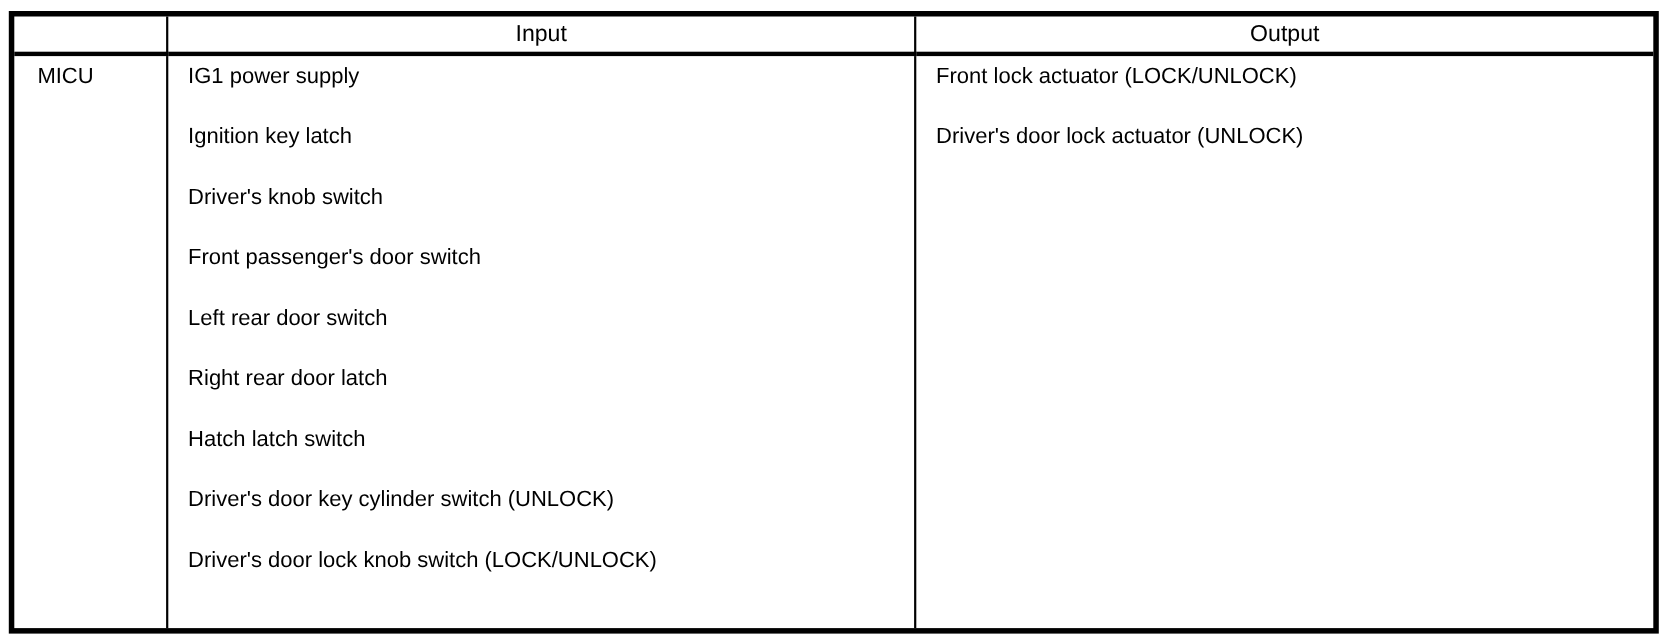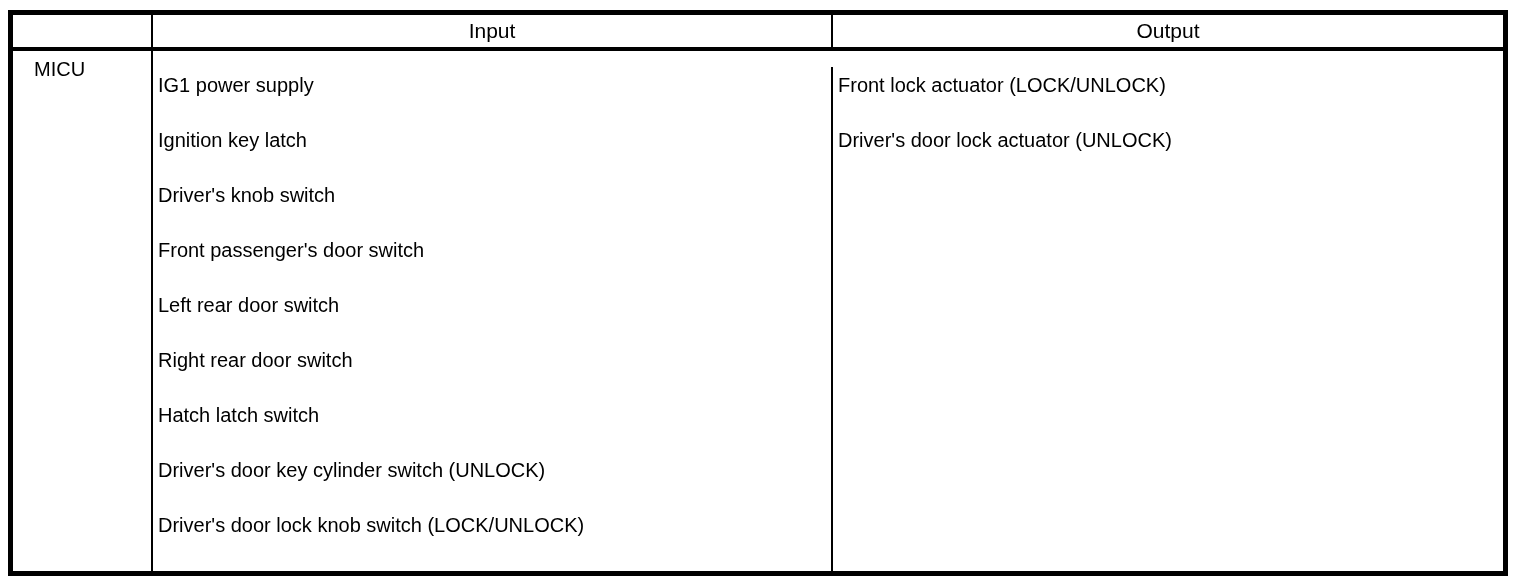--- a/index.html
+++ b/index.html
@@ -45,22 +45,21 @@
     white-space: nowrap;
   }
   .body-cell {
     padding-top: 5px;
     font-size: 20px;
   }
   .unit-cell {
     padding-left: 21px;
   }
   .list-cell {
-    padding-left: 5px;
-    margin-top: 16px;
+    padding-left: 18px;
   }
   .cell-line {
     line-height: 26px;
     margin: 0 0 29px 0;
     white-space: nowrap;
   }
   .unit-label {
     line-height: 26px;
     white-space: nowrap;
   }
@@ -84,21 +83,21 @@
         <div class="cell-line">IG1 power supply</div>
 
         <div class="cell-line">Ignition key latch</div>
 
         <div class="cell-line">Driver's knob switch</div>
 
         <div class="cell-line">Front passenger's door switch</div>
 
         <div class="cell-line">Left rear door switch</div>
 
-        <div class="cell-line">Right rear door switch</div>
+        <div class="cell-line">Right rear door latch</div>
 
         <div class="cell-line">Hatch latch switch</div>
 
 
         <div class="cell-line">Driver's door key cylinder switch (UNLOCK)</div>
 
         <div class="cell-line">Driver's door lock knob switch (LOCK/UNLOCK)</div>
       </div>
 
     <div class="cell body-cell list-cell">

